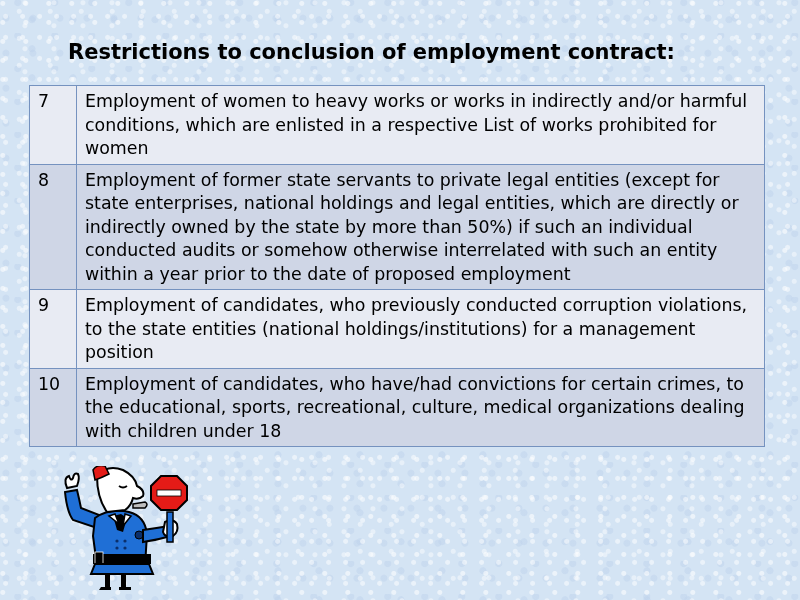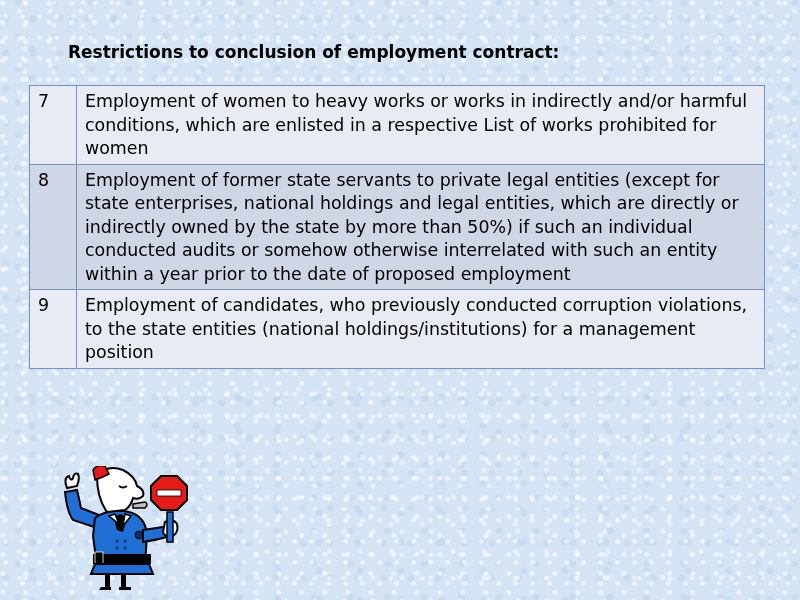--- a/index.html
+++ b/index.html
@@ -23,21 +23,21 @@
       radial-gradient(circle at 22% 52%, rgba(190,210,235,0.45) 0 3px, transparent 4px);
     background-size: 23px 19px, 31px 27px, 17px 21px, 29px 23px, 37px 33px, 41px 29px, 27px 35px;
   }
   .title {
     position: absolute;
     left: 68px;
     top: 38px;
     width: 640px;
     font-family: "DejaVu Sans", sans-serif;
     font-weight: bold;
-    font-size: 17px;
+    font-size: 21px;
     line-height: 28px;
     color: #000000;
     margin: 0;
   }
   .table-wrap {
     position: absolute;
     left: 29px;
     top: 85px;
     width: 736px;
   }
@@ -82,20 +82,24 @@
         <td>Employment of women to heavy works or works in indirectly and/or harmful conditions, which are enlisted in a respective List of works prohibited for women</td>
       </tr>
       <tr class="dark">
         <td class="num">8</td>
         <td>Employment of former state servants to private legal entities (except for state enterprises, national holdings and legal entities, which are directly or indirectly owned by the state by more than 50%) if such an individual conducted audits or somehow otherwise interrelated with such an entity within a year prior to the date of proposed employment</td>
       </tr>
       <tr class="light">
         <td class="num">9</td>
         <td>Employment of candidates, who previously conducted corruption violations, to the state entities (national holdings/institutions) for a management position</td>
       </tr>
+      <tr class="dark">
+        <td class="num">10</td>
+        <td>Employment of candidates, who have/had convictions for certain crimes, to the educational, sports, recreational, culture, medical organizations dealing with children under 18</td>
+      </tr>
     </tbody>
   </table>
 </div>
 
 <div class="cartoon">
   <svg width="140" height="125" viewBox="0 0 140 125" xmlns="http://www.w3.org/2000/svg">
 
     <path d="M12 22 q-4 -10 2 -12 q2 6 4 2 q1 -6 5 -4 q2 4 -1 12 z" fill="#ffffff" stroke="#000" stroke-width="2"></path>
 
     <path d="M10 26 q2 20 8 28 l30 10 l4 -12 l-26 -10 q-2 -10 -4 -18 z" fill="#1f6fd6" stroke="#000" stroke-width="2"></path>

